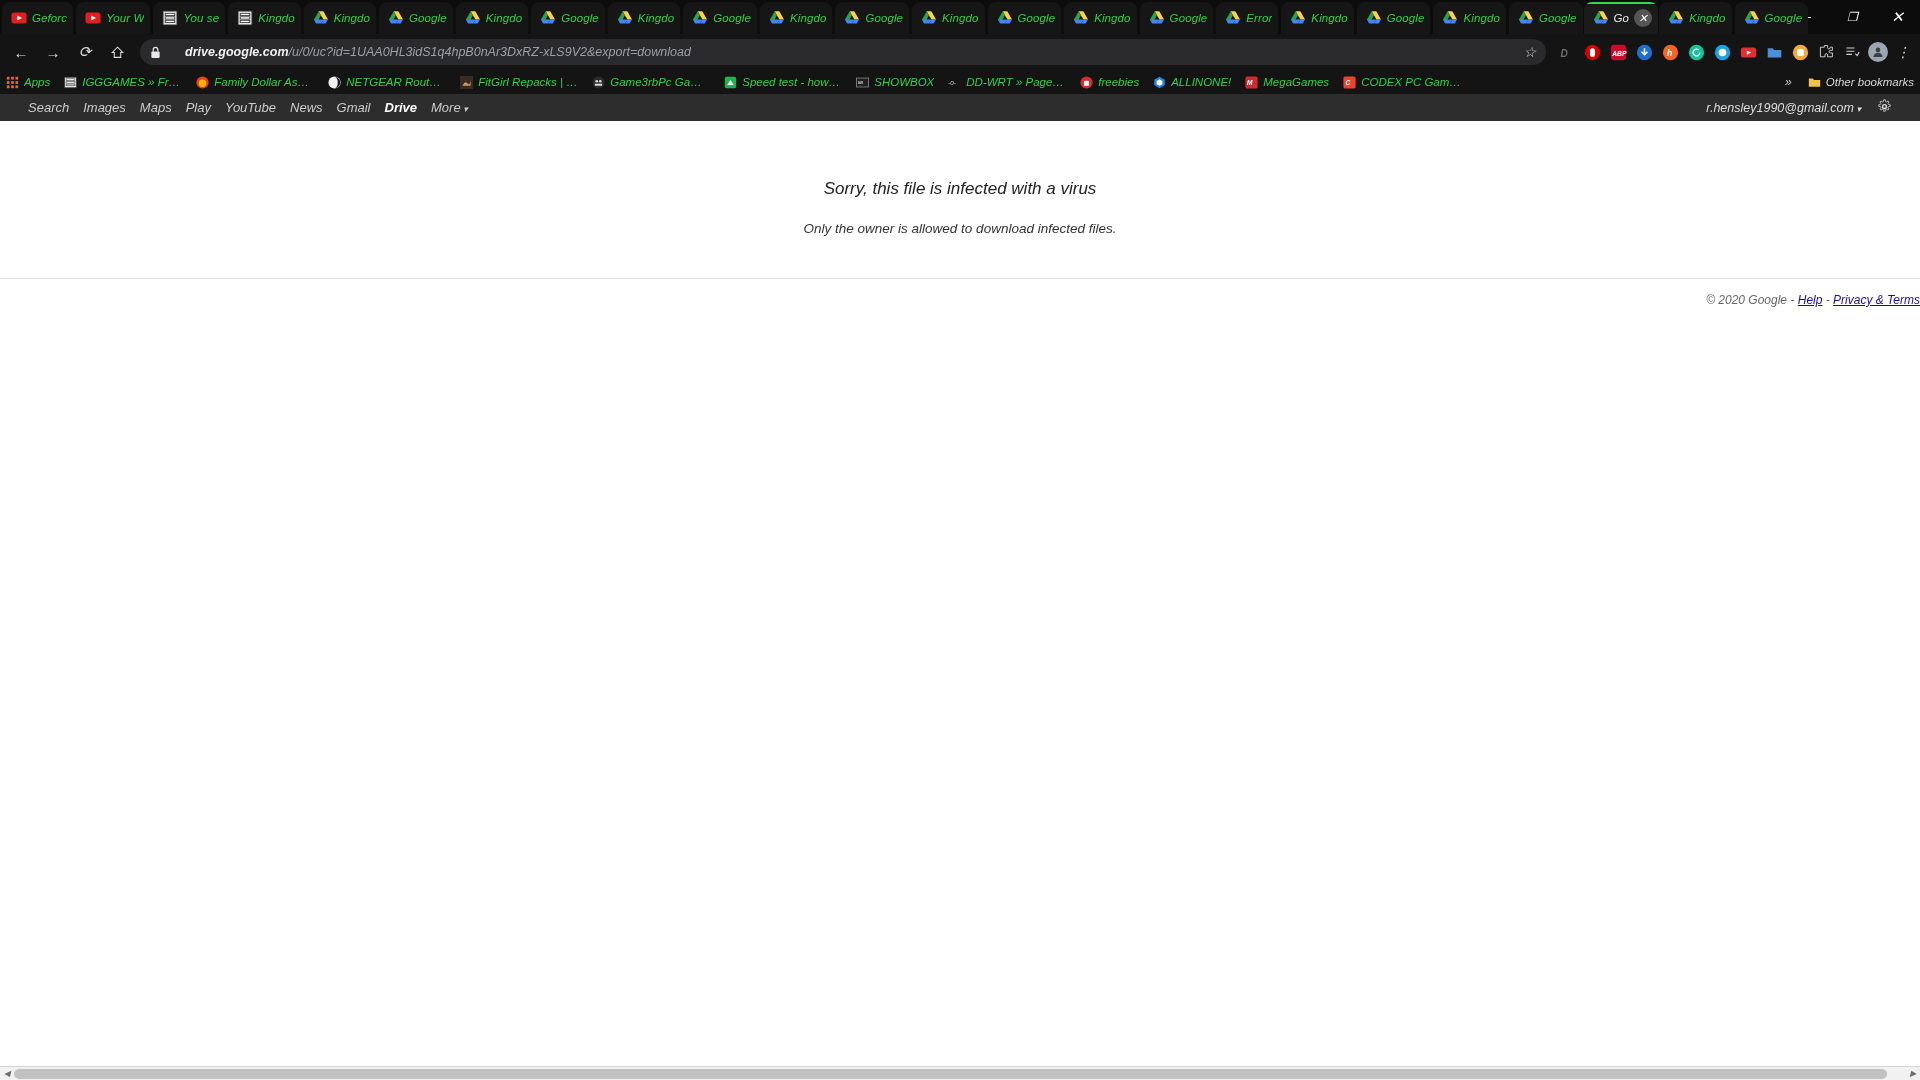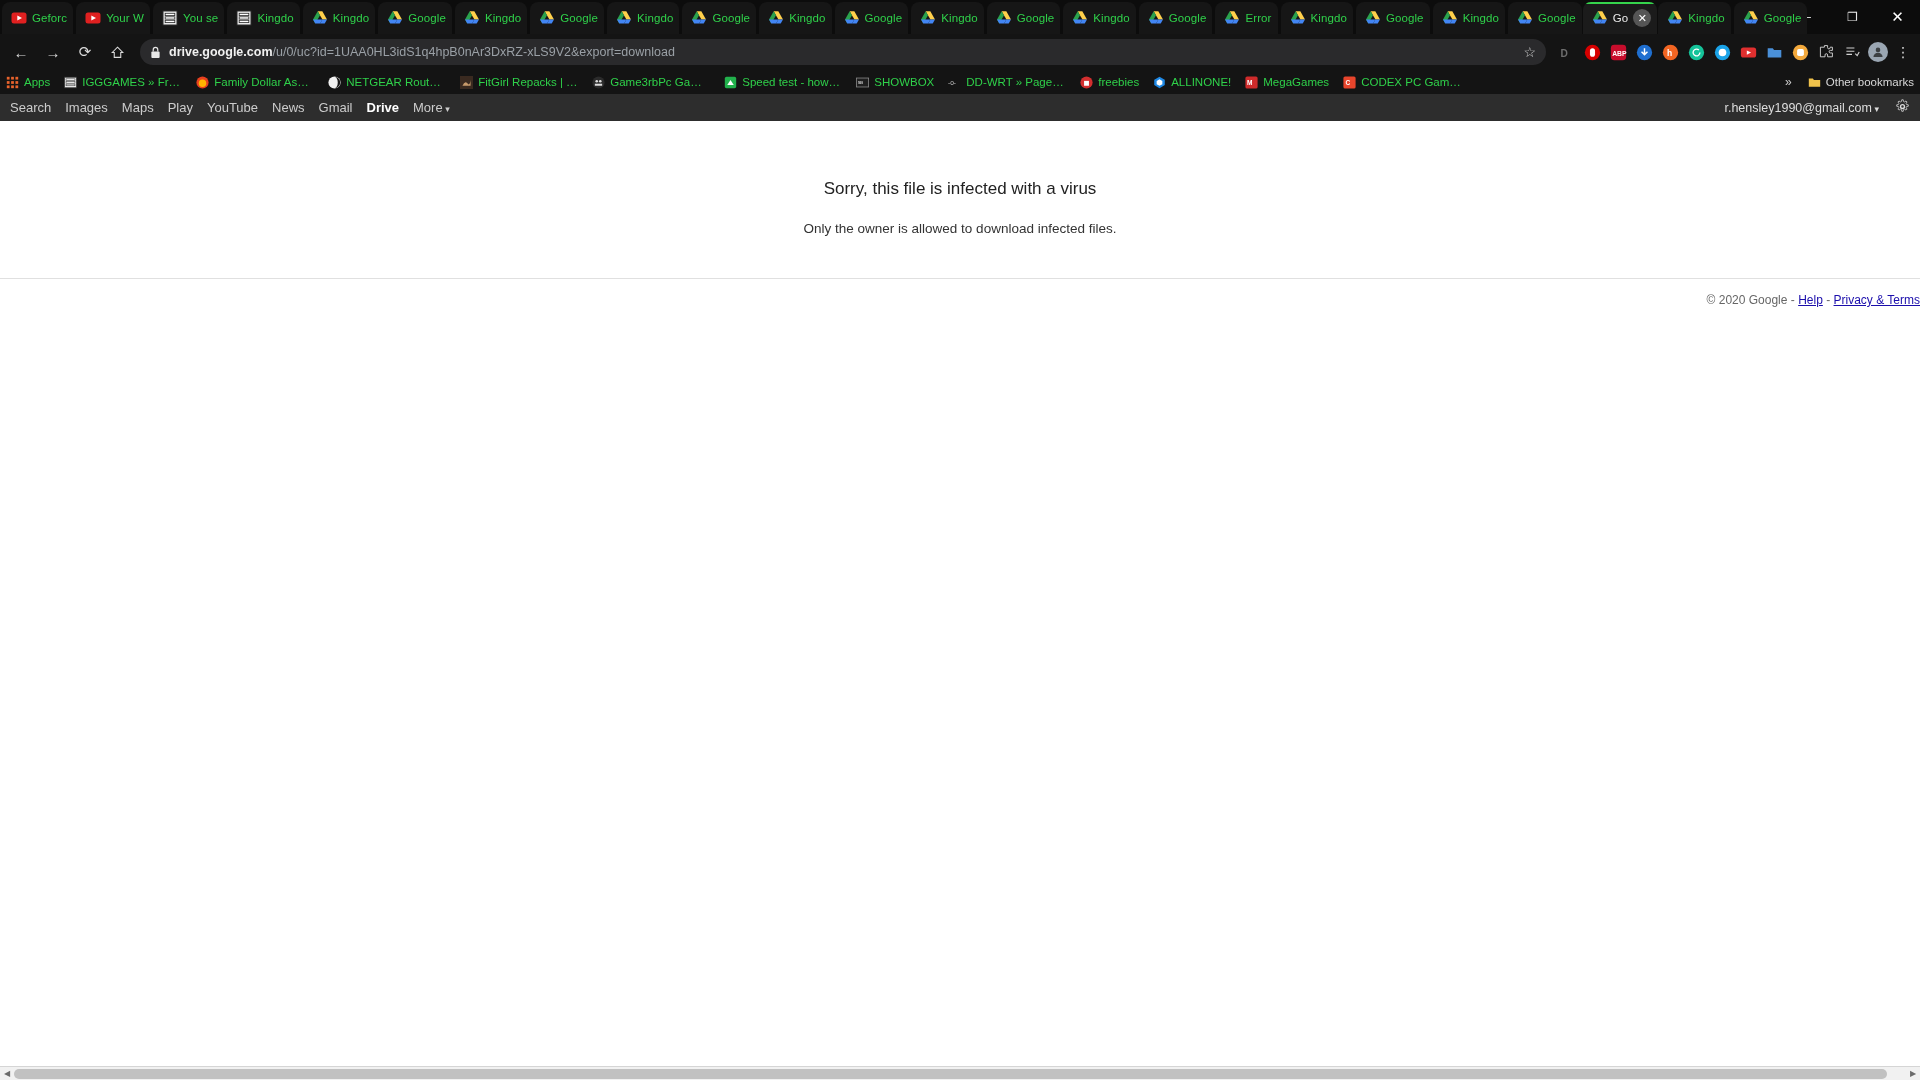--- a/index.html
+++ b/index.html
@@ -1,20 +1,20 @@
 <!DOCTYPE html>
 <html><head>
 <meta charset="utf-8">
 <style>
   * { box-sizing: border-box; margin:0; padding:0; }
   html,body { width:1920px; height:1080px; overflow:hidden; background:#fff;
     font-family:"Liberation Sans", sans-serif; }
 
   
-  .browser { width:1920px; height:1080px; display:flex; flex-direction:column; background:#bef264; }
+  .browser { width:1920px; height:1080px; display:flex; flex-direction:column; background:#bef264;font-style:italic; }
 
   
   .tabstrip { height:34px; background:#0c0c0c; display:flex; align-items:flex-end;
     position:relative; flex:0 0 34px; padding-left:2px; }
   .tab { height:32px; display:flex; align-items:center; gap:5px; padding:0 6px 0 9px;
     background:#161616; border-radius:8px 8px 0 0; margin-right:1px;
     position:relative; flex:0 0 auto; overflow:hidden; }
   .tab .tab-title { font-size:11.5px; color:#2fd14a; white-space:nowrap; overflow:hidden;
     max-width:52px; letter-spacing:.1px; }
   .tab.active { background:#1b1b1b; }
@@ -34,21 +34,21 @@
 
   
   .fav { width:16px; height:16px; flex:0 0 16px; display:block; }
 
   
   .toolbar { height:36px; background:#141414; display:flex; align-items:center;
     padding:0 6px; flex:0 0 36px; gap:2px; }
   .navbtn { width:30px; height:30px; display:flex; align-items:center; justify-content:center;
     color:#dcdcdc; font-size:15px; border-radius:50%; flex:0 0 30px; }
   .omnibox { flex:1 1 auto; height:26px; background:#2a2a2c; border-radius:13px;
-    display:flex; align-items:center; padding:3px 10px; margin:0 6px; gap:8px; min-width:0; }
+    display:flex; align-items:center; padding:3px 10px; margin:0 6px; gap:24px; min-width:0; }
   .omnibox .url { font-size:12.5px; white-space:nowrap; overflow:hidden; color:#9aa0a6; }
   .omnibox .url b { color:#f1f1f1; font-weight:bold; }
   .star { margin-left:auto; color:#cfcfcf; font-size:14px; flex:0 0 auto; }
   .ext { width:24px; height:24px; display:flex; align-items:center; justify-content:center;
     flex:0 0 24px; }
   .avatar { width:20px; height:20px; border-radius:50%; background:#9aa6b2; flex:0 0 20px;
     display:flex; align-items:center; justify-content:center; }
   .kebab { width:22px; color:#dcdcdc; font-size:14px; text-align:center; flex:0 0 22px; }
 
   
@@ -57,21 +57,21 @@
   .bm { display:flex; align-items:center; gap:5px; padding:2px 6px; border-radius:4px;
     flex:0 0 auto; max-width:130px; }
   .bm .bm-label { font-size:11.5px; color:#2fd14a; white-space:nowrap; overflow:hidden;
     text-overflow:ellipsis; }
   .bm .fav { width:13px; height:13px; flex:0 0 13px; }
   .bm-overflow { margin-left:auto; color:#cfcfcf; font-size:12px; padding:0 8px; flex:0 0 auto; }
   .bm.other .bm-label { color:#d8d8d8; }
 
   
   .gnav { height:27px; background:#2d2d2d; display:flex; align-items:center;
-    padding:0 10px; flex:0 0 27px; }
+    padding:0 28px; flex:0 0 27px; }
   .gnav a { font-size:13px; color:#ccc; margin-right:14px; text-decoration:none;
     white-space:nowrap; }
   .gnav a.current { color:#fff; font-weight:bold; border-bottom:0; }
   .gnav .more::after { content:" \25BE"; font-size:9px; }
   .gnav .right { margin-left:auto; display:flex; align-items:center; gap:16px; }
   .gnav .acct { font-size:12.5px; color:#ddd; }
   .gnav .acct::after { content:" \25BE"; font-size:9px; }
   .gnav .gear { color:#ddd; font-size:14px; }
 
   

